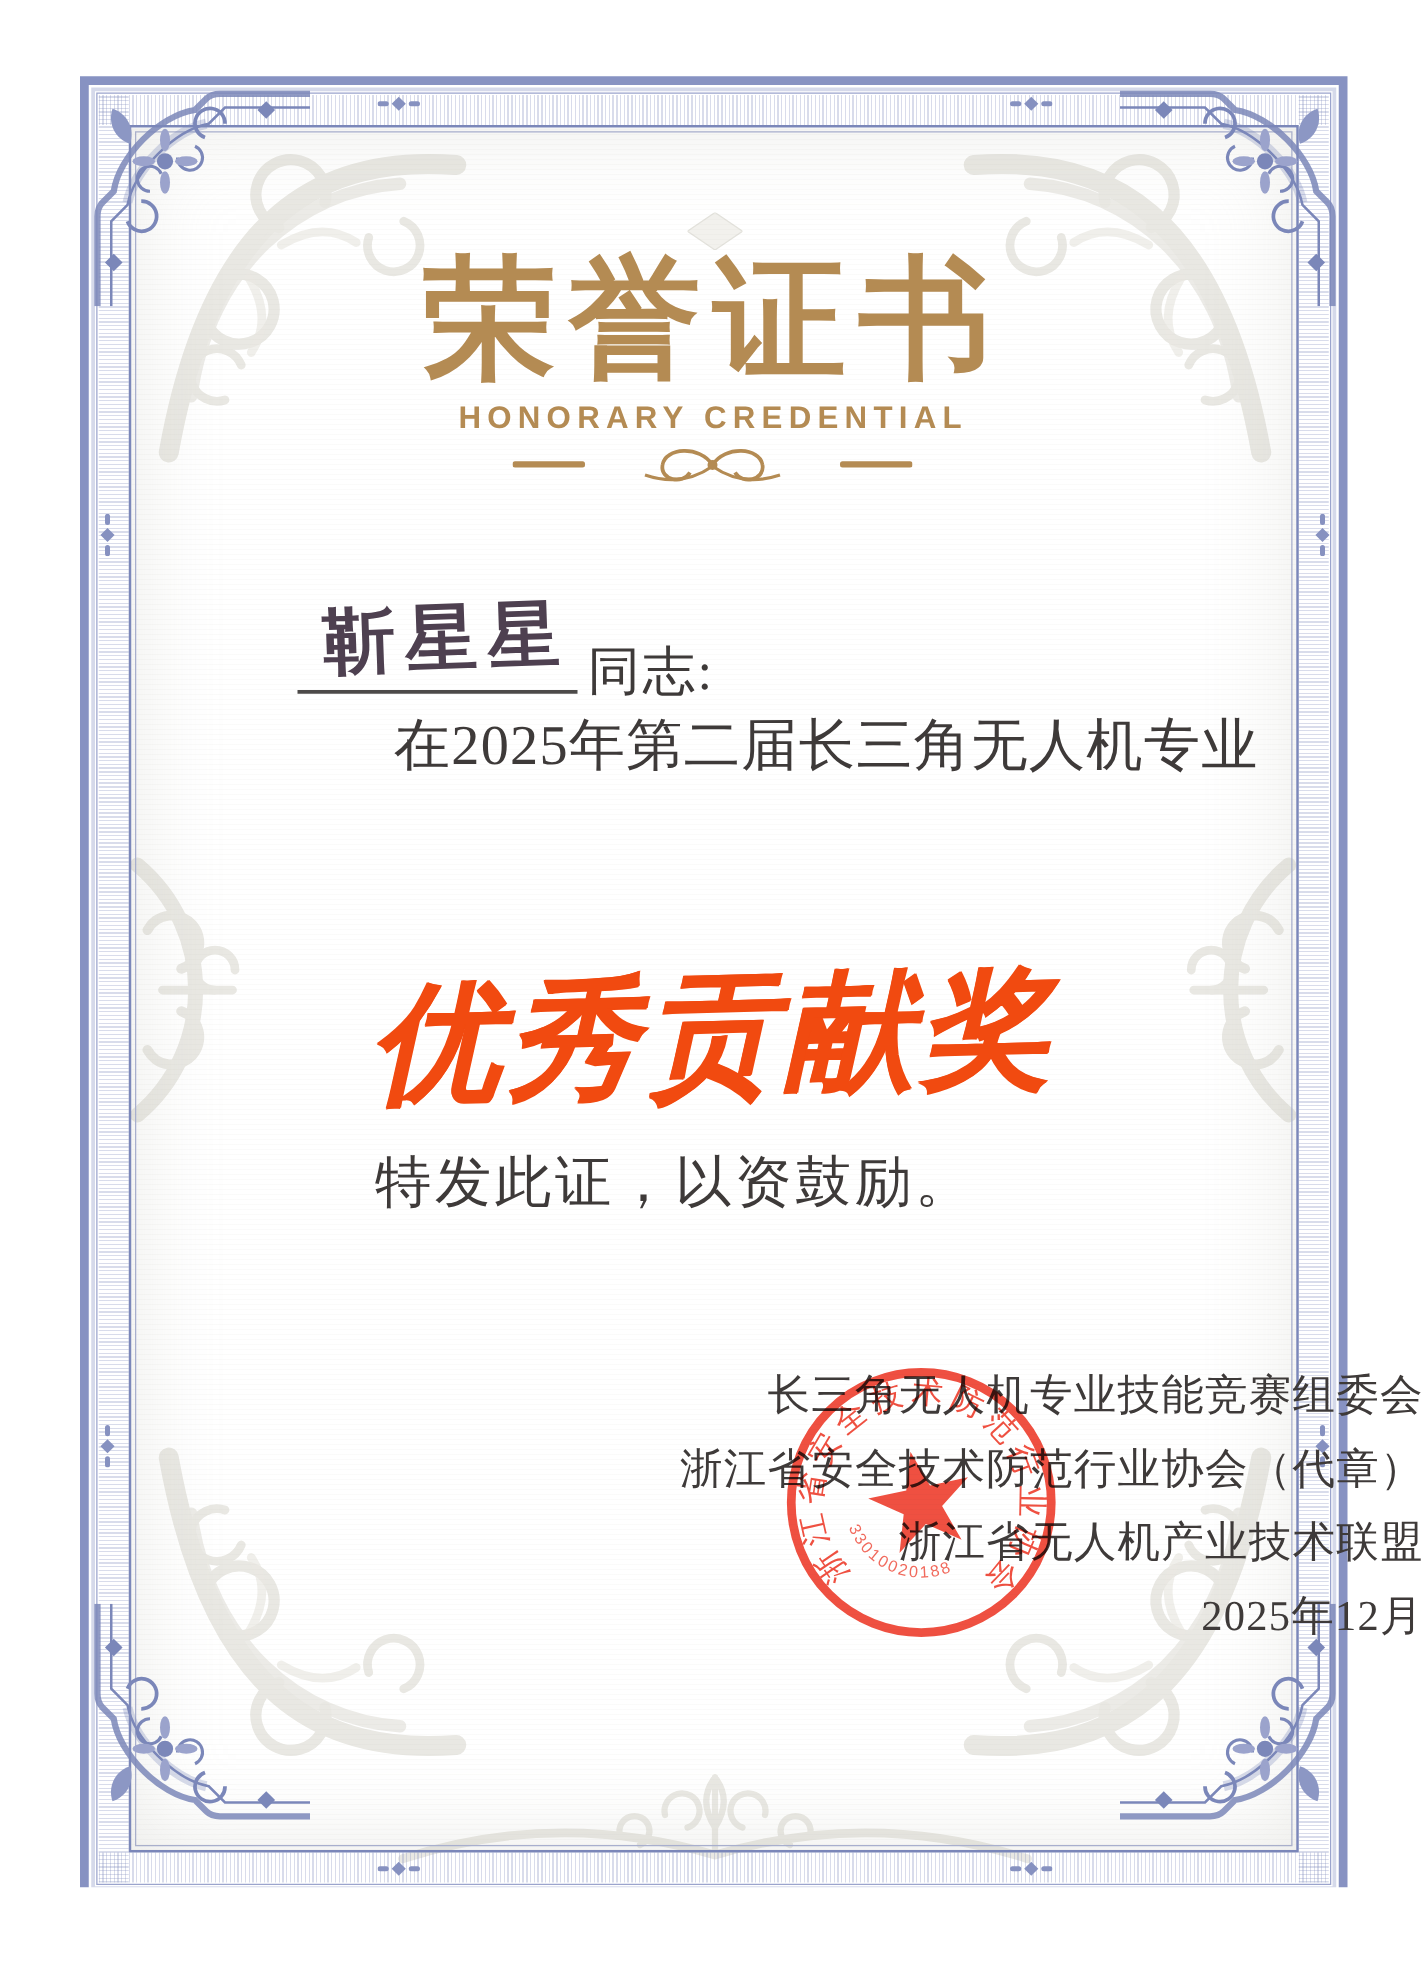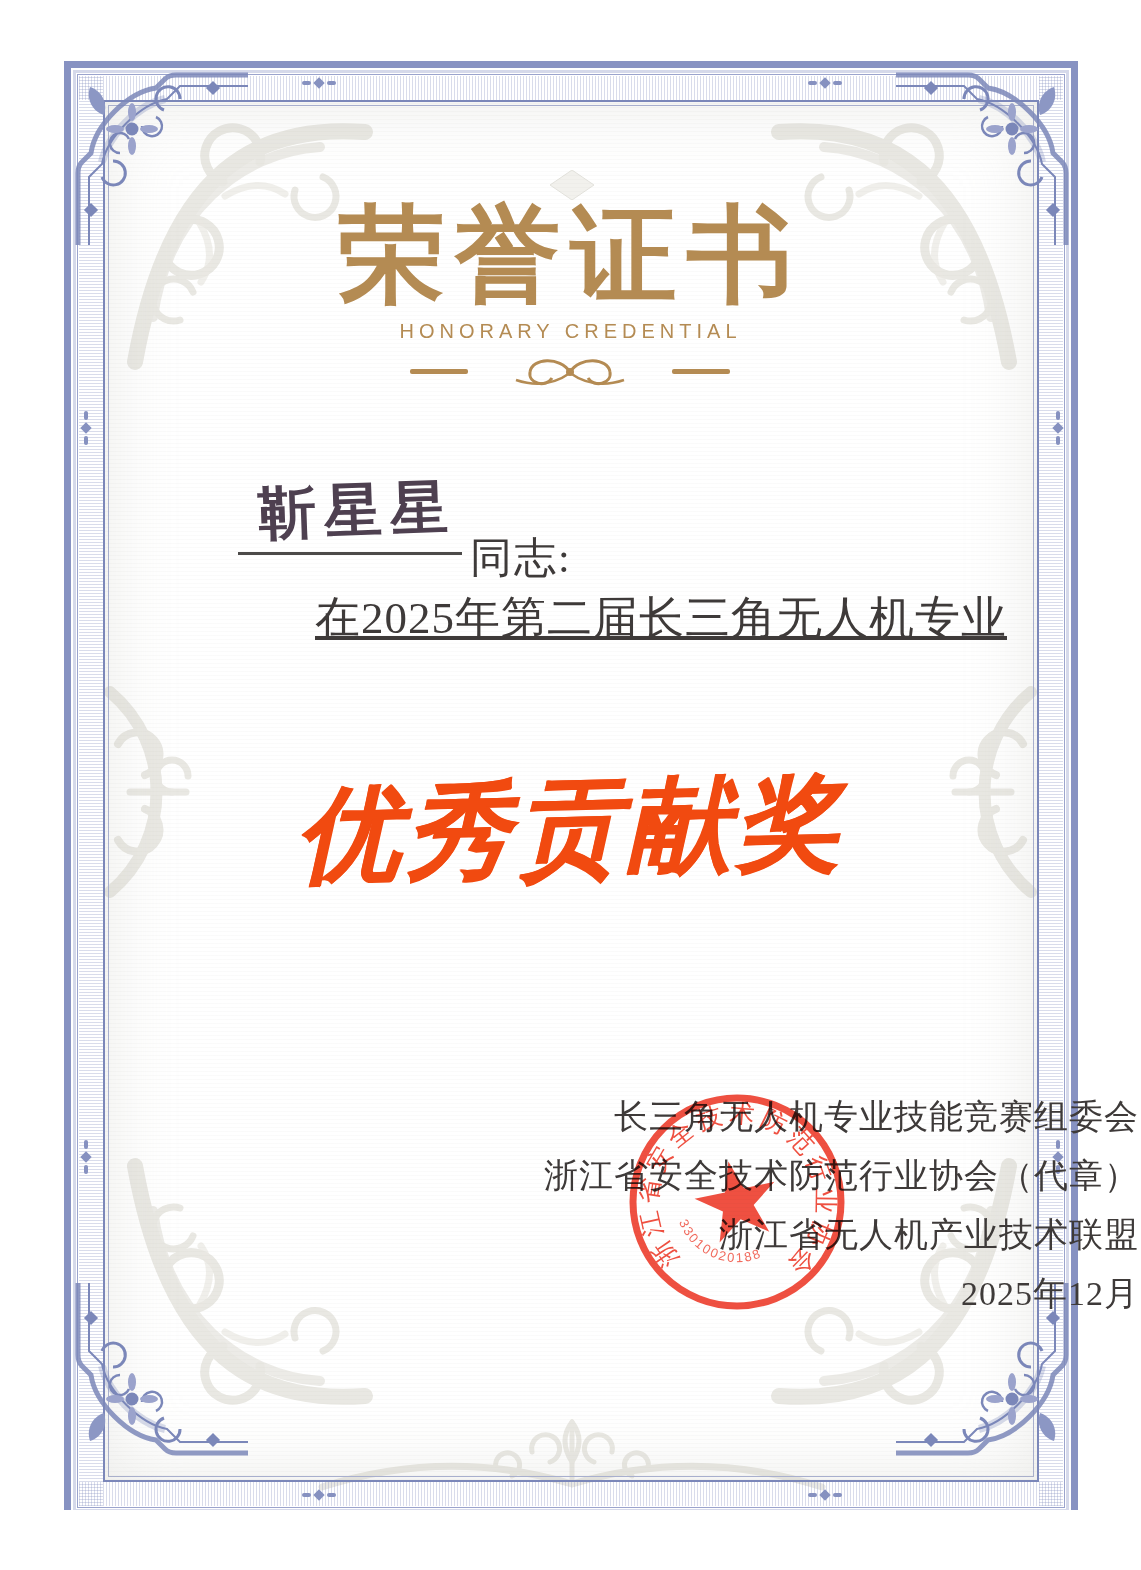--- a/index.html
+++ b/index.html
@@ -41,31 +41,31 @@
   .side-motif{position:absolute;width:120px;height:220px;z-index:1;}
   .sm-l{left:100px;top:682px;}
   .sm-r{left:921px;top:682px;transform:scaleX(-1);}
   .bottom-crest{position:absolute;left:312px;top:1392px;width:520px;height:110px;z-index:1;}
   .top-diamond{position:absolute;left:550px;top:170px;width:44px;height:30px;z-index:1;}
   .finial{position:absolute;width:34px;height:18px;z-index:3;}
 
   
   .t-center{position:absolute;left:0;right:0;text-align:center;}
   .title{top:184px;font-size:106px;font-weight:700;letter-spacing:10px;color:#b48b53;z-index:5;}
-  .subtitle{top:320px;font-size:20px;font-weight:400;letter-spacing:5px;color:#b48b53;
+  .subtitle{top:320px;font-size:25px;font-weight:700;letter-spacing:5px;color:#b48b53;
             font-family:"Liberation Sans","DejaVu Sans",sans-serif;z-index:5;}
   .flourish{position:absolute;left:410px;top:352px;width:320px;height:40px;z-index:5;}
 
   .name{position:absolute;left:258px;top:472px;font-size:58px;font-weight:600;letter-spacing:8px;
         color:#4e4050;transform:rotate(-2deg);z-index:5;}
   .name-underline{position:absolute;left:238px;top:552px;width:224px;height:3px;background:#4c4a49;z-index:5;}
-  .salutation{position:absolute;left:470px;top:530px;font-size:42px;letter-spacing:2px;z-index:5;}
+  .salutation{position:absolute;left:470px;top:509px;font-size:42px;letter-spacing:2px;z-index:5;}
 
   .body-line{position:absolute;font-size:45px;letter-spacing:1px;z-index:5;white-space:nowrap;}
-  .bl1{left:230px;top:588px;padding-left:85px;text-decoration:underline;}
+  .bl1{left:230px;top:566px;padding-left:85px;}
   .bl2{left:230px;top:662px;}
 
   .award{top:760px;font-size:104px;font-weight:700;font-style:italic;letter-spacing:6px;
          color:#f14a10;transform:rotate(-1.5deg);z-index:5;
          text-shadow:1px 0 0 #f14a10,0 1px 0 #f14a10;}
 
   .closing{position:absolute;left:300px;top:916px;font-size:45px;letter-spacing:3px;z-index:5;white-space:nowrap;}
 
   .sign-block{position:absolute;left:327px;top:1100px;width:812px;text-align:right;z-index:5;}
   .sign-line{font-size:34px;line-height:34px;margin-bottom:25px;letter-spacing:1px;white-space:nowrap;}
@@ -227,20 +227,21 @@
     </svg>
 
   <div class="name">靳星星</div>
   <div class="name-underline"></div>
   <div class="salutation">同志:</div>
 
   <div class="body-line bl1">在2025年第二届长三角无人机专业</div>
 
   <div class="t-center award">优秀贡献奖</div>
 
+  <div class="closing">特发此证，以资鼓励。</div>
 
   <div class="sign-block">
     <div class="sign-line">长三角无人机专业技能竞赛组委会</div>
     <div class="sign-line">浙江省安全技术防范行业协会（代章）</div>
     <div class="sign-line">浙江省无人机产业技术联盟</div>
     <div class="sign-line">2025年12月</div>
   </div>
 
   <svg class="seal" viewBox="0 0 240 240">
     <g stroke="#ee4130" fill="#ee4130">

